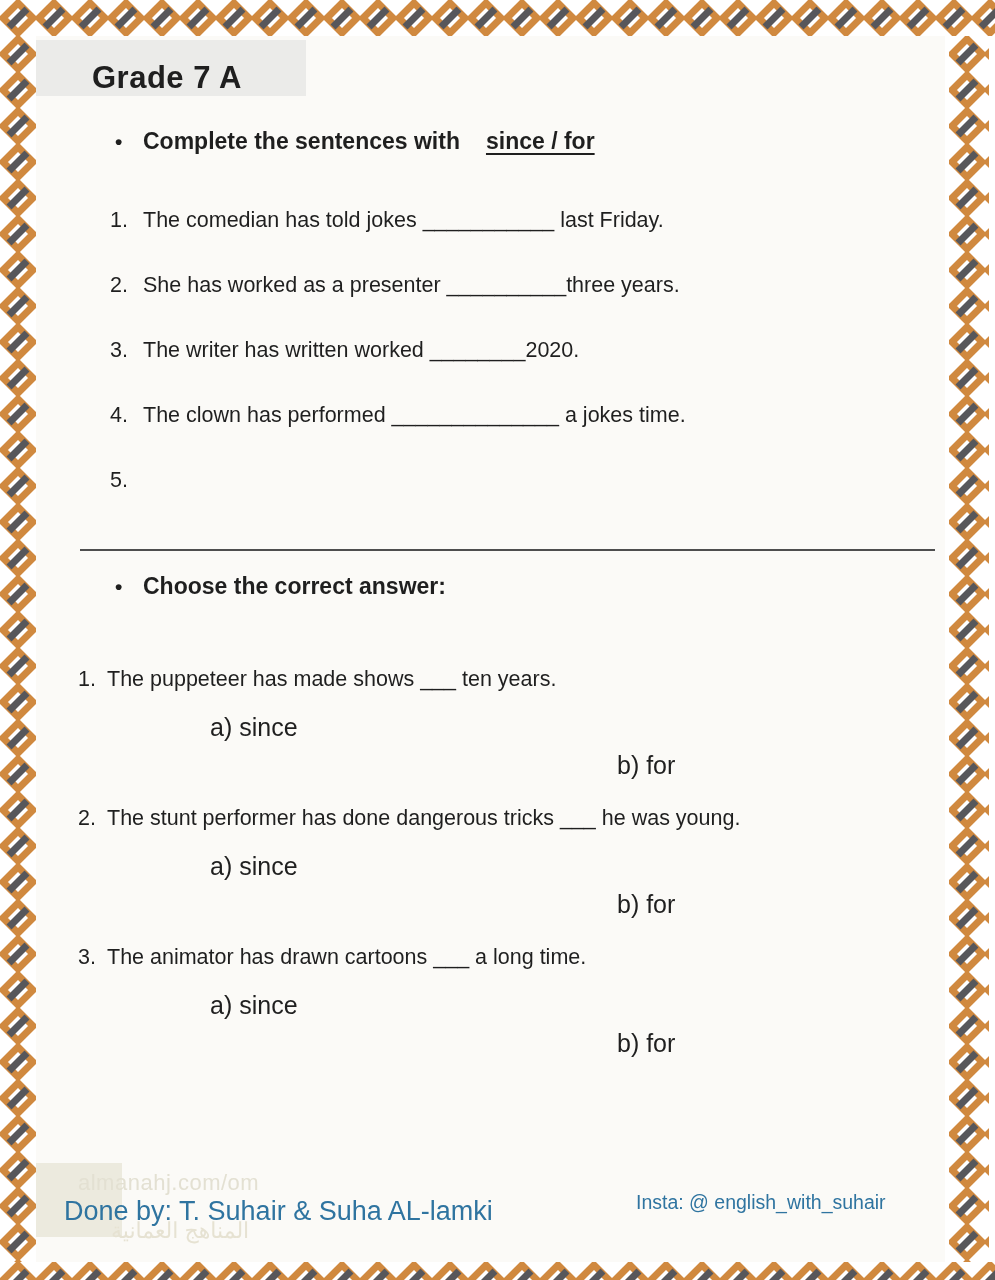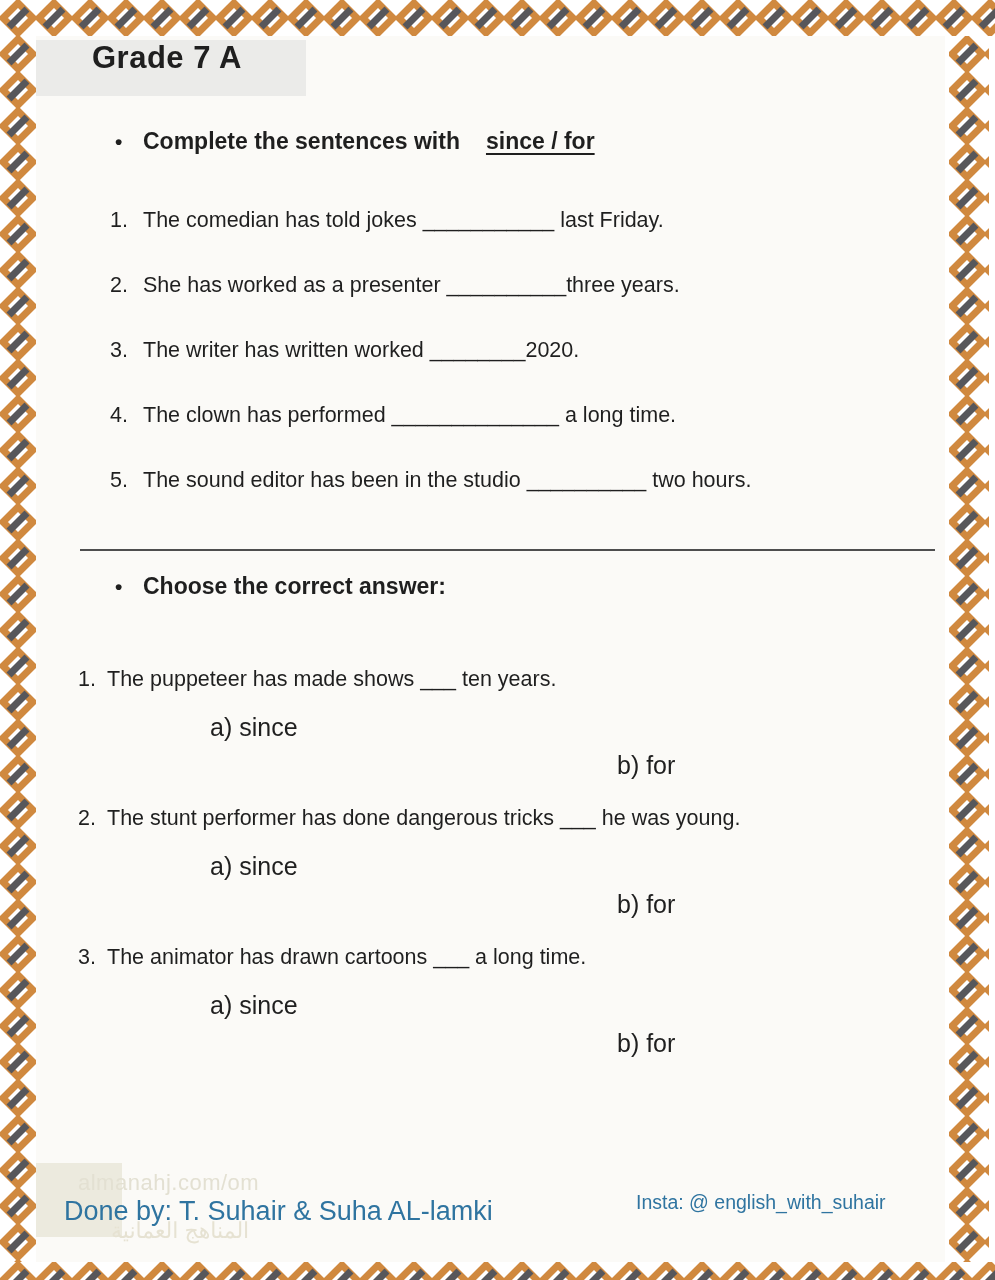--- a/index.html
+++ b/index.html
@@ -25,21 +25,21 @@
     position: absolute;
     left: 36px; top: 36px;
     width: 911px; height: 1226px;
     background: #fbfaf7;
     z-index: 1;
   }
   .title-box {
     width: 214px; height: 56px;
     margin-top: 4px;
     background: #ebebe9;
-    display: flex; align-items: flex-start;
+    display: flex; align-items: flex-end;
     padding-left: 56px;
   }
   .title-box .title {
     font-size: 31px; font-weight: bold; letter-spacing: 0.5px;
   }
   .sec-heading {
     display: flex; align-items: baseline;
     margin-left: 79px;
     font-size: 23px; font-weight: bold;
   }
@@ -177,25 +177,24 @@
     <div class="fill-item">
       <span class="num">2.</span>
       <span>She has worked as a presenter __________three years.</span>
     </div>
     <div class="fill-item">
       <span class="num">3.</span>
       <span>The writer has written worked ________2020.</span>
     </div>
     <div class="fill-item">
       <span class="num">4.</span>
-      <span>The clown has performed ______________ a long time.</span>
+      <span>The clown has performed ______________ a jokes time.</span>
     </div>
     <div class="fill-item">
       <span class="num">5.</span>
-      <span>The sound editor has been in the studio __________ two hours.</span>
     </div>
   </div>
 
   <div class="divider"></div>
 
   <div class="sec-heading heading2">
     <span class="bullet">•</span>
     <span>Choose the correct answer:</span>
   </div>
 

